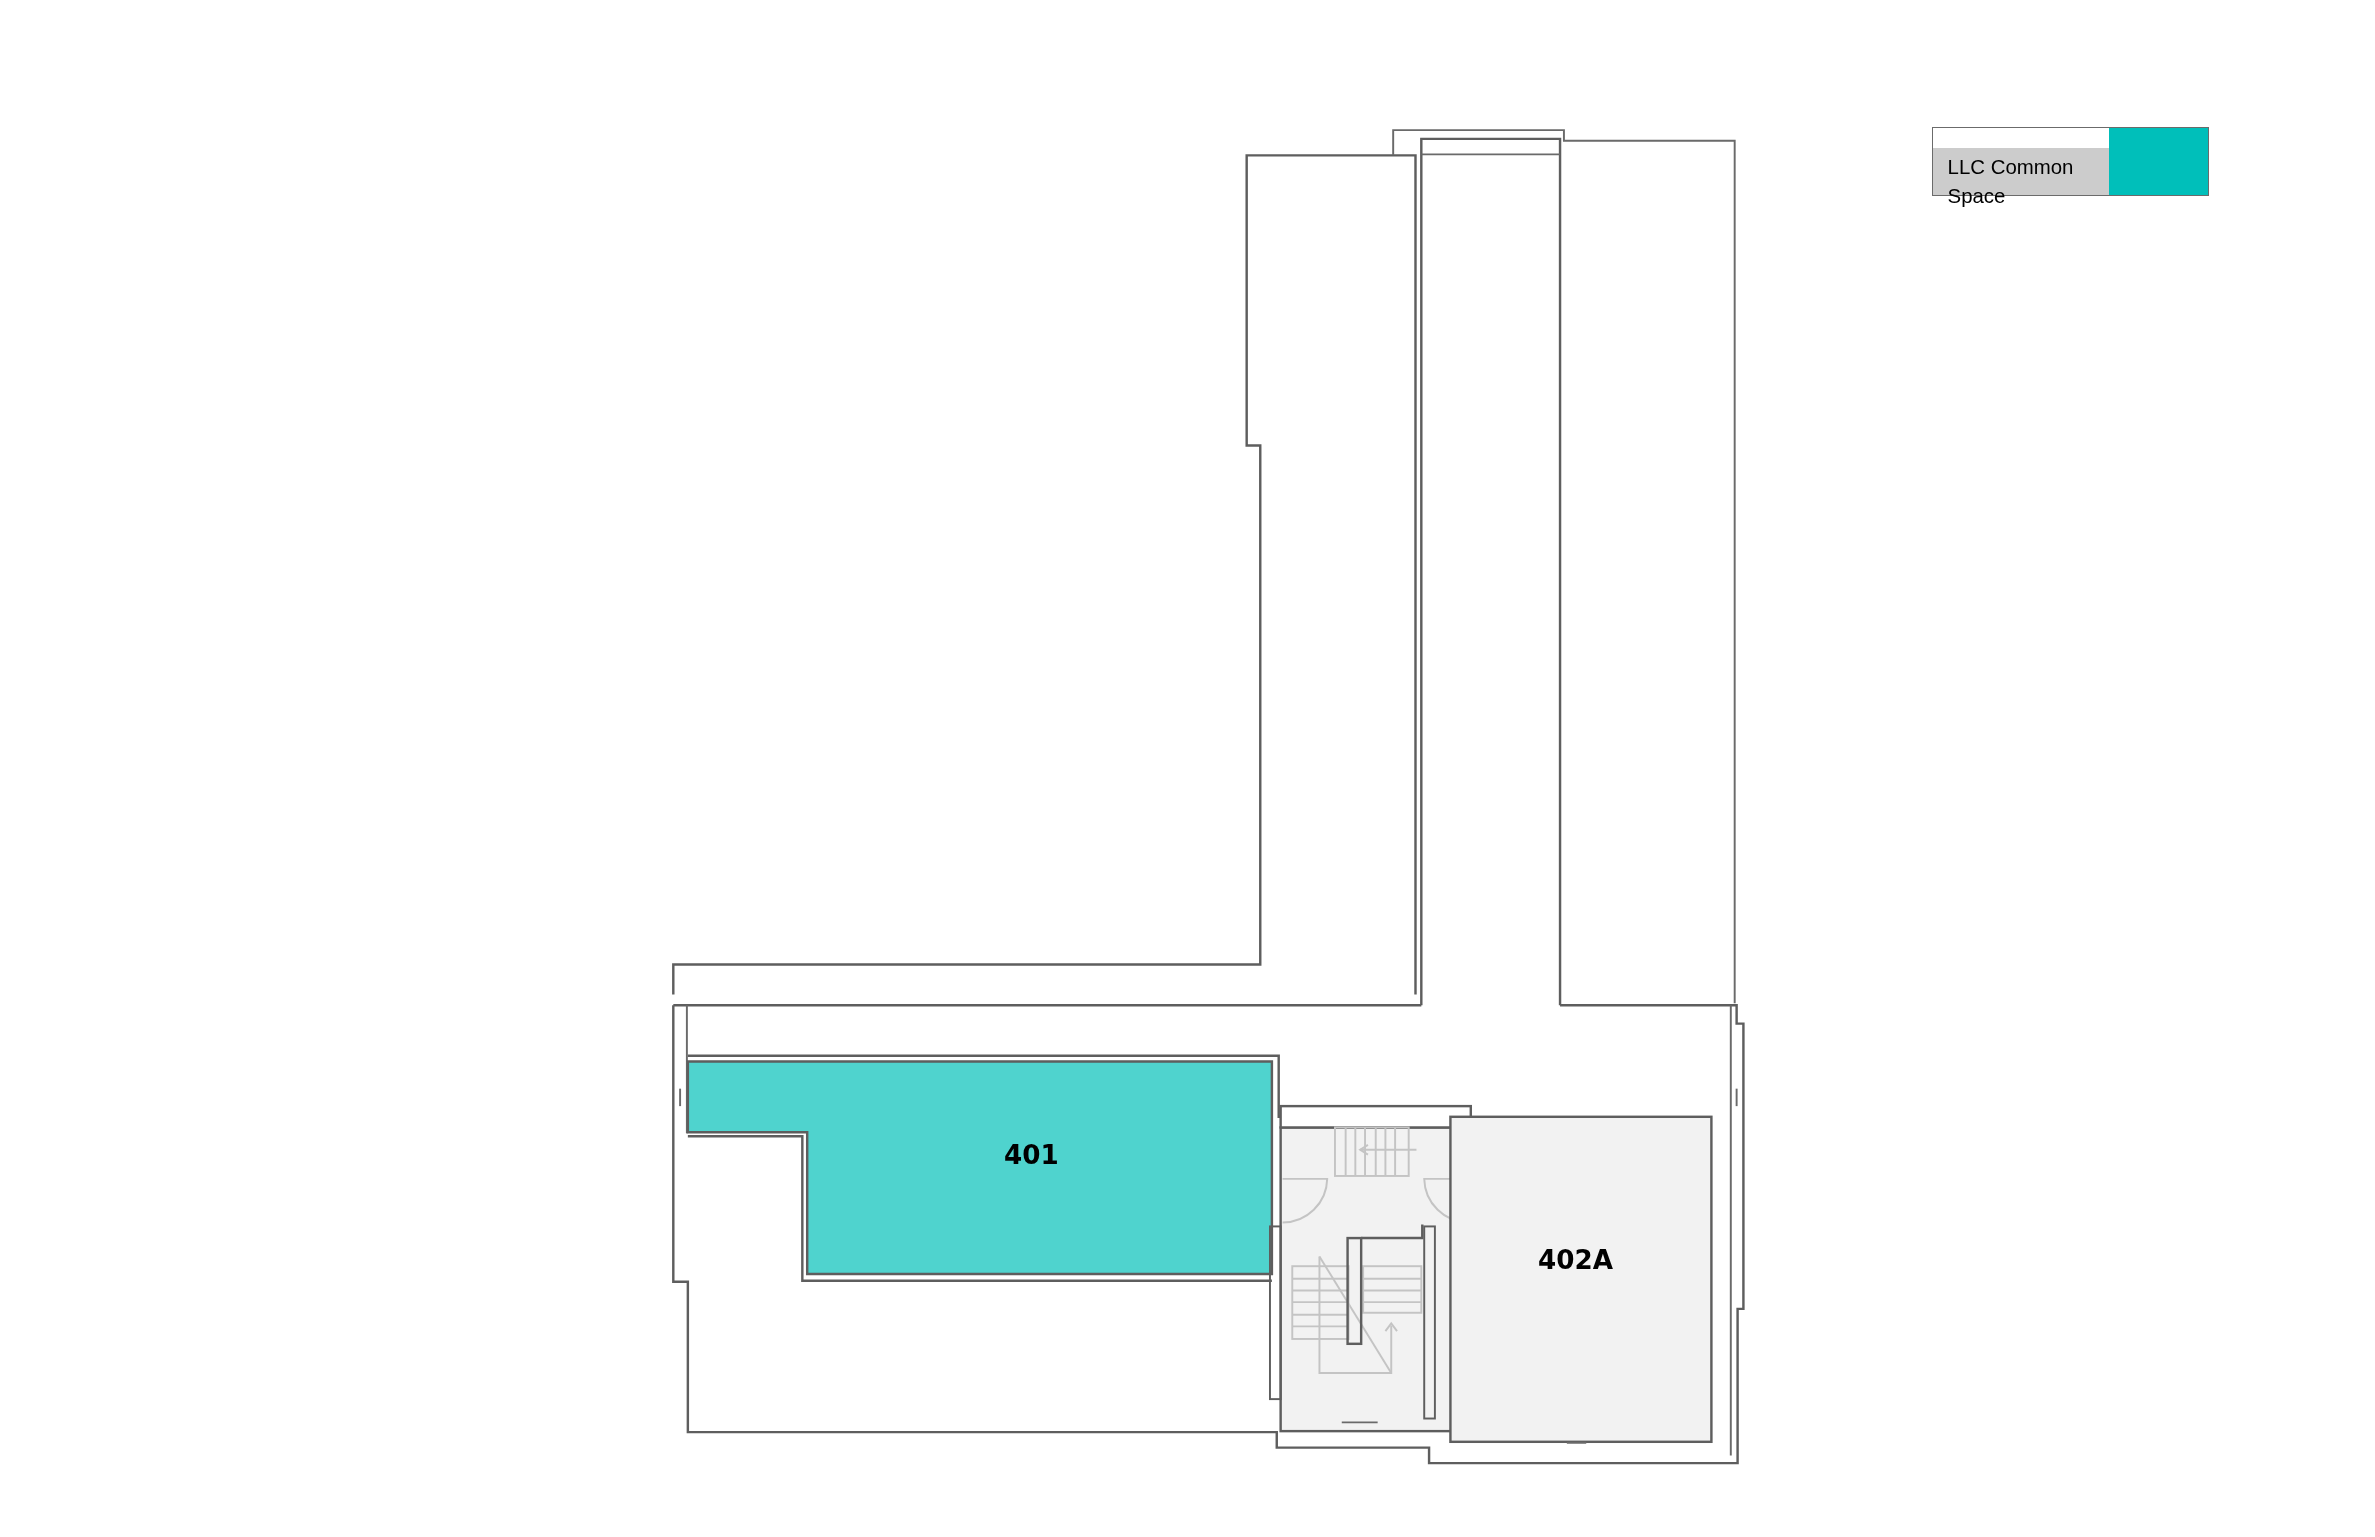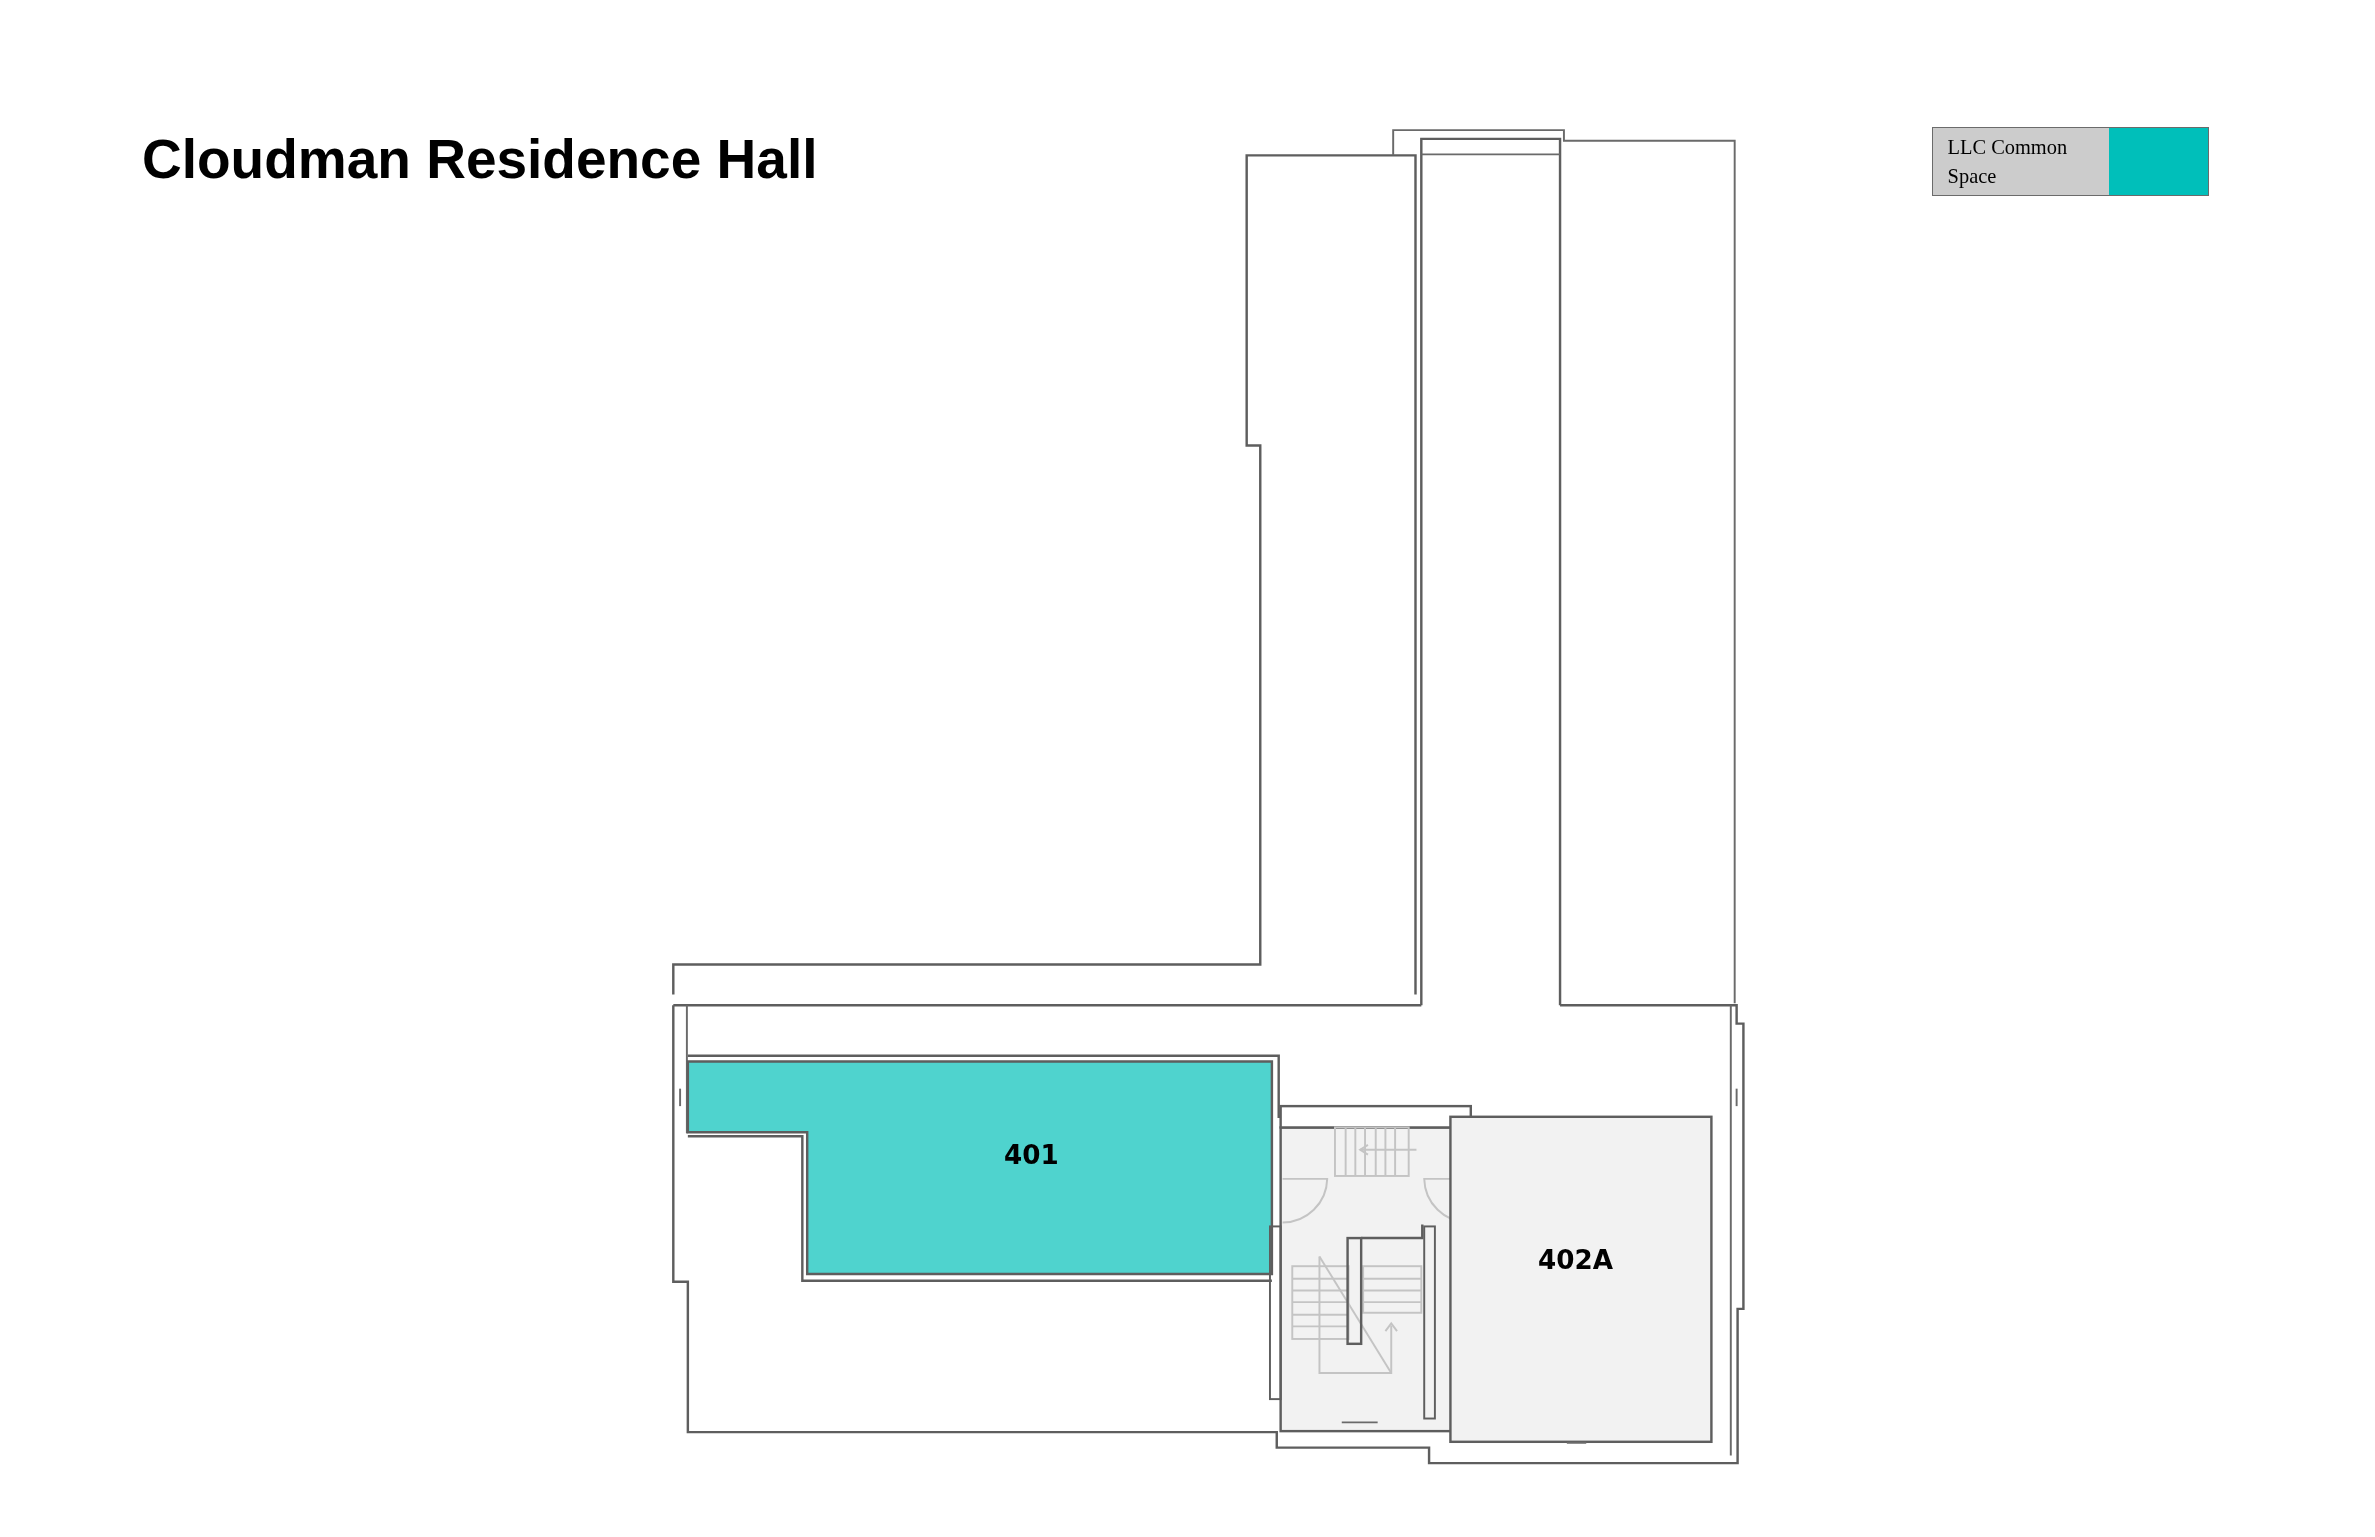--- a/index.html
+++ b/index.html
@@ -1,31 +1,30 @@
 <!DOCTYPE html>
 <html><head>
 <meta charset="utf-8">
 <style>
   html, body { margin: 0; padding: 0; background: #ffffff; }
   body { width: 2375px; height: 1537px; position: relative; overflow: hidden; font-family: "Liberation Sans", sans-serif; }
   .title-block { position: absolute; left: 142px; top: 124px; color: #000; font-family: "Liberation Sans", sans-serif; font-weight: bold; font-size: 55px; line-height: 71px; }
   .legend { position: absolute; left: 1932px; top: 127px; width: 277px; height: 69px; border: 1.9px solid #6b6b6b; box-sizing: border-box; display: flex; }
-  .legend-label { width: 176px; background: #cccccc; color: #000; font-family: Liberation Serif, serif; font-size: 20.4px; line-height: 29px; padding: 4.9px 0 0 14.6px; box-sizing: border-box; }
+  .legend-label { width: 176px; background: #cccccc; color: #000; font-family: Liberation Sans, sans-serif; font-size: 20.4px; line-height: 29px; padding: 4.9px 0 0 14.6px; box-sizing: border-box; margin-top: 20px; }
   .legend-swatch { flex: 1; }
   svg.plan { position: absolute; left: 0; top: 0; }
   .wall { fill: none; stroke: #5e5e5e; stroke-width: 2.5; }
   .wall-thin { fill: none; stroke: #6a6a6a; stroke-width: 2; }
   .stair { fill: none; stroke: #c4c4c4; stroke-width: 2; }
   .room-label { font-family: "DejaVu Sans", sans-serif; font-weight: bold; font-size: 27px; fill: #000; }
 </style>
 </head>
 <body>
 
 <div class="title-block">
-  <div>Cloudman Residence Hall</div>
 </div>
 
 <div class="legend">
   <div class="legend-label">LLC Common Space</div>
   <div class="legend-swatch" style="background:#00BFBA;"></div>
 </div>
 
 <svg class="plan" width="2375" height="1537" viewBox="0 0 2448 1584">
 
   <polyline class="wall" points="1459,1025 1459,160 1285,160 1285,459 1299,459 1299,994 694,994 694,1025"></polyline>

